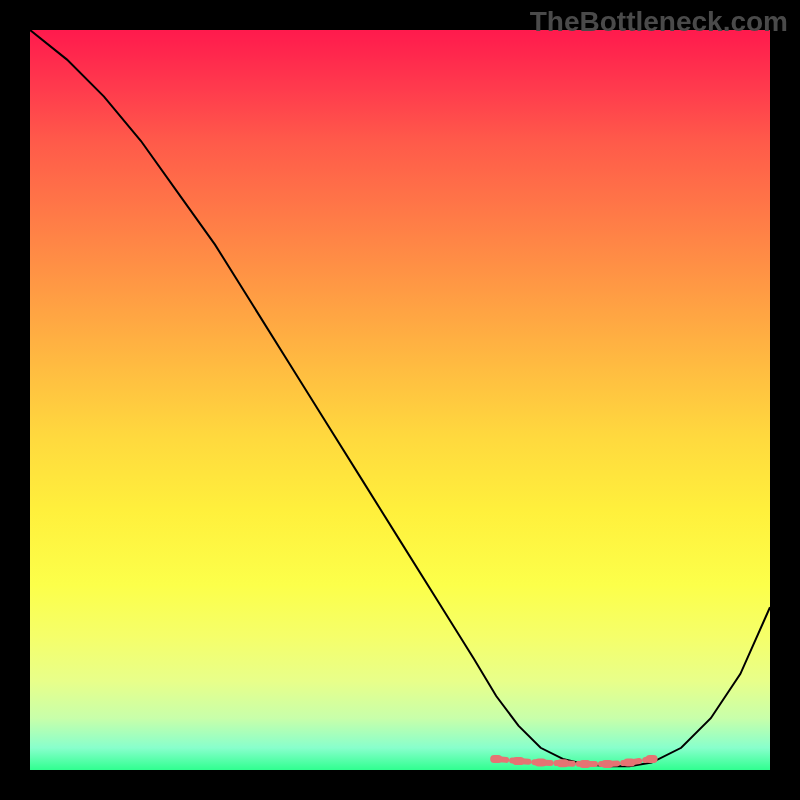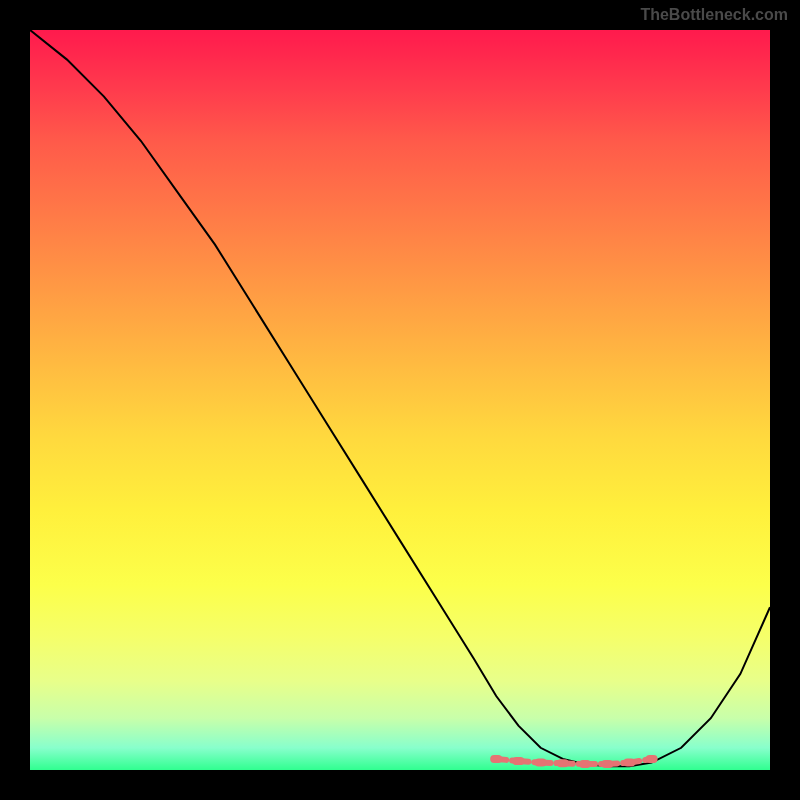--- a/index.html
+++ b/index.html
@@ -9,21 +9,21 @@
     width: 800px;
     height: 800px;
     position: relative;
     font-family: Arial, sans-serif;
   }
   .watermark {
     position: absolute;
     top: 6px;
     right: 12px;
     color: #4a4a4a;
-    font-size: 16px;
+    font-size: 28px;
     font-weight: bold;
     z-index: 10;
   }
   .plot-area {
     position: absolute;
     left: 30px;
     top: 30px;
     width: 740px;
     height: 740px;
     background: linear-gradient(to bottom,

